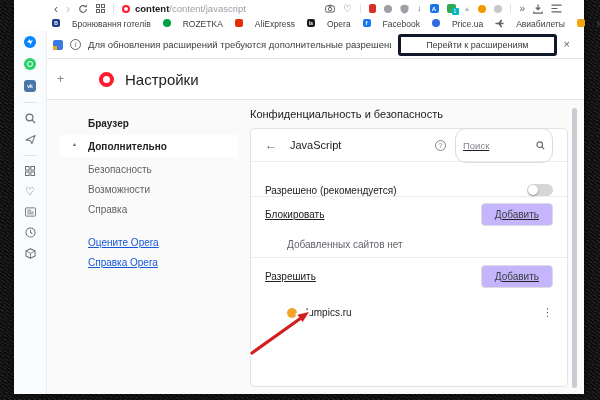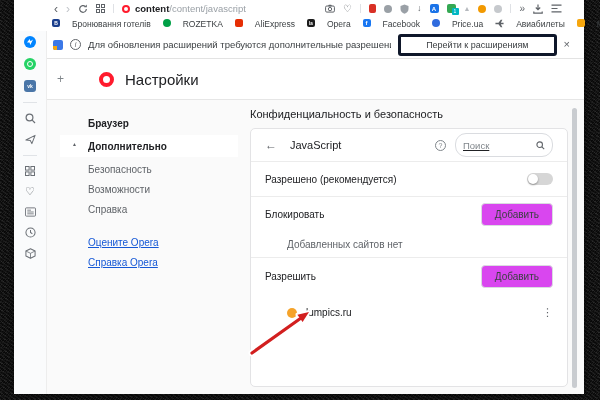--- a/index.html
+++ b/index.html
@@ -116,29 +116,29 @@
 
   .card { position:absolute; left:203px; top:28px; width:318px; height:259px; background:#fff;
     border:1px solid #e3e3e5; border-radius:5px; display:flex; flex-direction:column; }
   .crow { display:flex; align-items:center; padding:0 14px; }
   .bline { border-bottom:1px solid #ececec; }
   .c-head { height:33px; gap:0; }
   .c-back { font-size:12px; color:#5f6368; margin-right:13px; }
   .c-title { font-size:11px; color:#202124; flex:1; }
   .c-help { width:11px; height:11px; border:1px solid #80868b; border-radius:50%; color:#80868b; font-size:7px;
     display:flex; align-items:center; justify-content:center; margin-right:9px; flex:none; }
-  .cpill { width:98px; height:24px; border:1px solid #dadce0; border-radius:11px; display:flex; 
+  .cpill { width:98px; height:35px; border:1px solid #dadce0; border-radius:11px; display:flex; 
     padding:0 7px; flex:none;text-decoration:underline; }
-  .c-toggle-row { height:35px; }
+  .c-toggle-row { height:35px;align-items:flex-end; }
   .c-label { font-size:10px; color:#202124; flex:1; }
   .toggle { position:relative; width:26px; height:12px; background:#d6d6d6; border-radius:6px; flex:none; }
   .knob { position:absolute; left:1px; top:1px; width:10px; height:10px; background:#fff; border-radius:50%;
     box-shadow:0 1px 2px rgba(0,0,0,.35); }
-  .c-sect { height:34px; }
-  .addbtn { border:1px solid #dadce0; background:#d946ef; border-radius:4px; padding:5px 13px; font-size:10px;
+  .c-sect { height:34px;text-decoration:underline; }
+  .addbtn { border:1px solid #dadce0; background:#c4b5fd; border-radius:4px; padding:5px 13px; font-size:10px;
     color:#3c4043; font-family:inherit; flex:none; }
   .c-empty { height:27px; padding-left:36px; font-size:10px; color:#5f6368; }
   .c-site { height:35px; padding-left:36px; }
   .sitefav { width:10px; height:10px; border-radius:50%; background:#f5a32a; margin-right:9px; flex:none; }
   .sitename { font-size:10px; color:#202124; flex:1; }
   .kebab { font-size:11px; color:#5f6368; line-height:1; }
 
   .scrollthumb { position:absolute; left:525px; top:8px; width:5px; height:280px; background:#c9ccd0; border-radius:2.5px; }
 
   .arrow-svg { position:absolute; left:198px; top:205px; width:75px; height:55px; pointer-events:none; }

